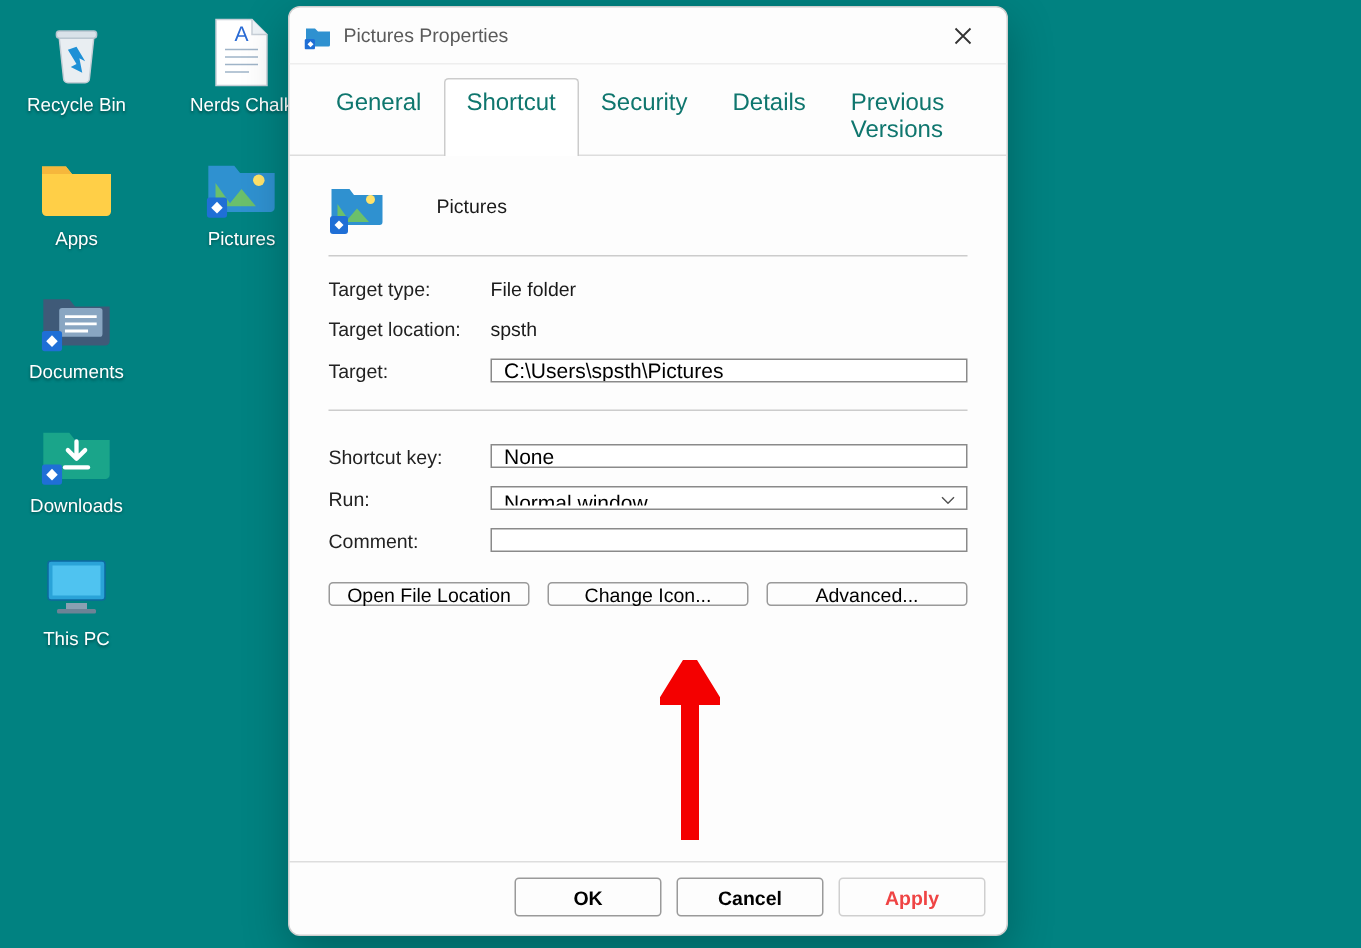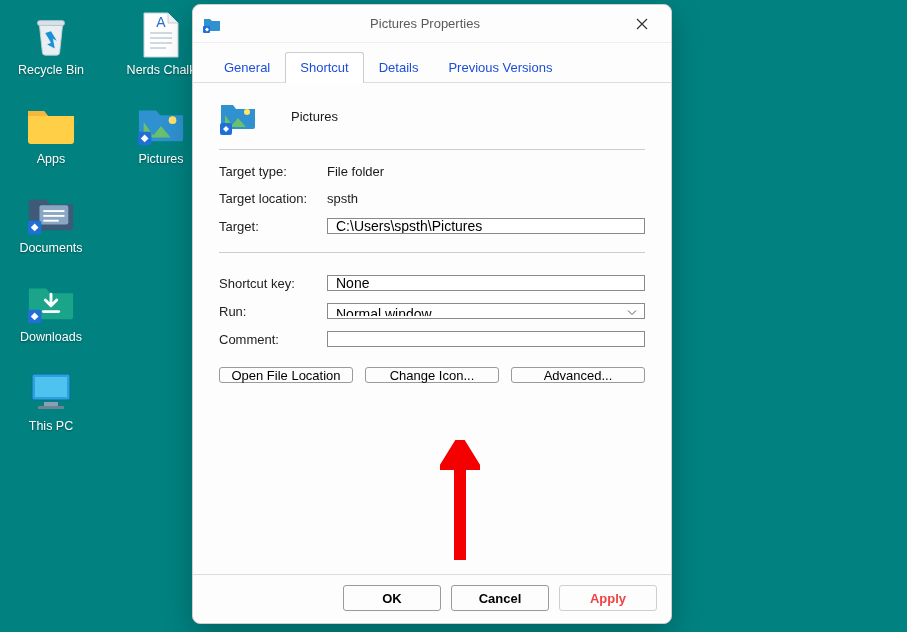--- a/index.html
+++ b/index.html
@@ -38,35 +38,34 @@
     border: 1px solid #cfcfcf;
     border-radius: 8px;
     box-shadow: 0 10px 30px rgba(0,0,0,.25);
     display: flex; flex-direction: column;
     color: #1a1a1a;
   }
   .titlebar {
     height: 38px; display: flex; align-items: center;
     padding: 0 8px 0 10px;
     border-bottom: 1px solid #eee;
-    text-align: center;
   }
   .titlebar .ticon { width: 18px; height: 18px; margin-right: 8px; }
   .titlebar .title { flex: 1; color: #5a5a5a; font-size: 13px; }
   .titlebar .close {
     width: 42px; height: 30px; display:flex;align-items:center;justify-content:center;
     color:#333; border-radius:4px;
   }
 
   .tabstrip {
     display:flex; gap:0; padding: 8px 16px 0 16px;
     border-bottom: 1px solid #ddd;
   }
   .tab {
-    padding: 7px 14px 8px; font-size: 13px; color:#1d4ed8;
+    padding: 7px 14px 8px; font-size: 16px; color:#0f766e;
     border:1px solid transparent; border-bottom:none;
     background: transparent; position:relative; top:1px;
     border-radius: 3px 3px 0 0;
   }
   .tab.active {
     background:#fff; border-color:#ccc;
   }
 
   .content {
     flex:1; padding: 14px 26px 0 26px;
@@ -238,20 +237,21 @@
     <div class="close">
       <svg width="12" height="12" viewBox="0 0 12 12">
         <path d="M1 1l10 10M11 1L1 11" stroke="#333" stroke-width="1.2"></path>
       </svg>
     </div>
   </div>
 
   <div class="tabstrip">
     <div class="tab">General</div>
     <div class="tab active">Shortcut</div>
+    <div class="tab">Security</div>
     <div class="tab">Details</div>
     <div class="tab">Previous Versions</div>
   </div>
 
   <div class="content">
     <div class="header-row">
       <span class="big-icon">
         <svg width="38" height="38" viewBox="0 0 38 38">
           <path d="M2 8h12l3 4h19v18a2 2 0 0 1-2 2H4a2 2 0 0 1-2-2z" fill="#2f91d0"></path>
           <path d="M6 18l7 10 6-7 8 9H6z" fill="#6bc06b"></path>

